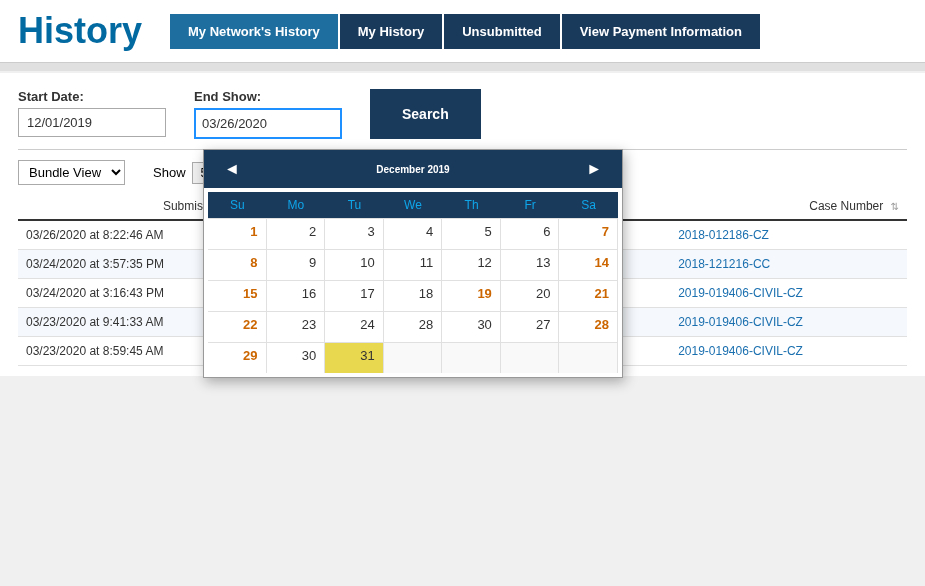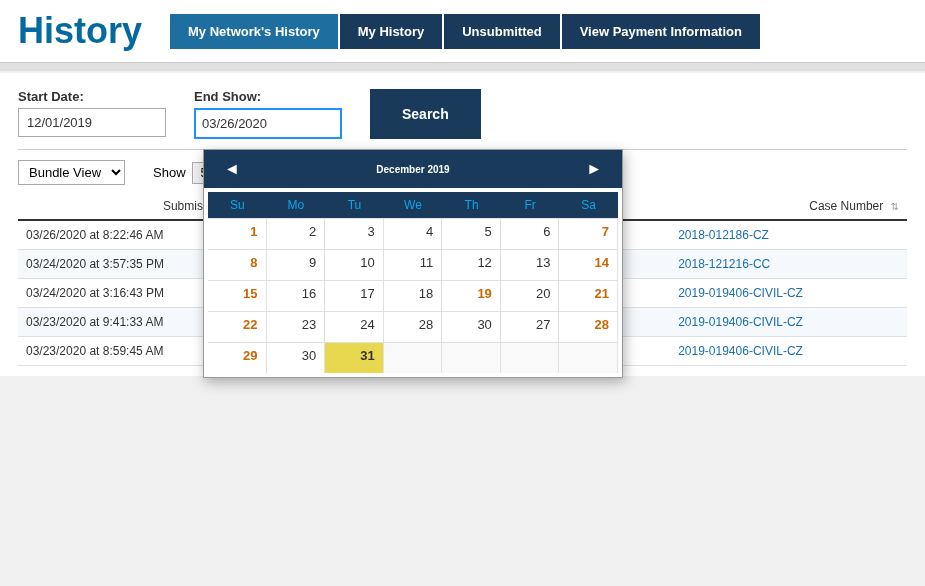--- a/index.html
+++ b/index.html
@@ -27,21 +27,21 @@
     .cal-header { display: flex; align-items: center; justify-content: space-between; padding: 8px 14px; background: #1a3a5c; color: #fff; }
     .cal-nav { background: none; border: none; color: #fff; font-size: 16px; cursor: pointer; padding: 2px 6px; }
     .cal-title { font-weight: bold; font-size: 10px; color: #fff; }
     .cal-grid { background: #fff; padding: 4px; }
     .cal-dow-row { display: grid; grid-template-columns: repeat(7, 1fr); background: #1a3a5c; }
     .cal-dow { text-align: center; padding: 6px 16px; color: #0ea5e9; font-weight: normal; font-size: 12px; }
     .cal-week { display: grid; grid-template-columns: repeat(7, 1fr); border-top: 1px solid #e0e0e0; }
     .cal-day { text-align: right; padding: 5px 8px 5px 2px; font-size: 13px; color: #333; cursor: pointer; min-height: 30px; border-right: 1px solid #e0e0e0; }
     .cal-day.empty { background: #f9f9f9; }
     .cal-day.highlighted { color: #cc6600; font-weight: bold; }
-    .cal-day.today-highlight { background: #e8d850; color: #333; font-weight: bold; }
+    .cal-day.today-highlight { background: #e8d850; color: #333; font-weight: normal; }
 
     
     .table-area { margin-top: 10px; }
     .table-controls { display: flex; align-items: center; gap: 8px; margin-bottom: 8px; }
     .bundle-select { border: 1px solid #aaa; padding: 3px 6px; font-size: 13px; background: #fff; }
     .show-entries { display: flex; align-items: center; gap: 6px; margin-left: 20px; font-size: 13px; }
     .entries-select { border: 1px solid #aaa; padding: 2px 4px; font-size: 12px; }
 
     table { width: 100%; border-collapse: collapse; font-size: 12px; }
     thead tr { border-bottom: 2px solid #333; }

